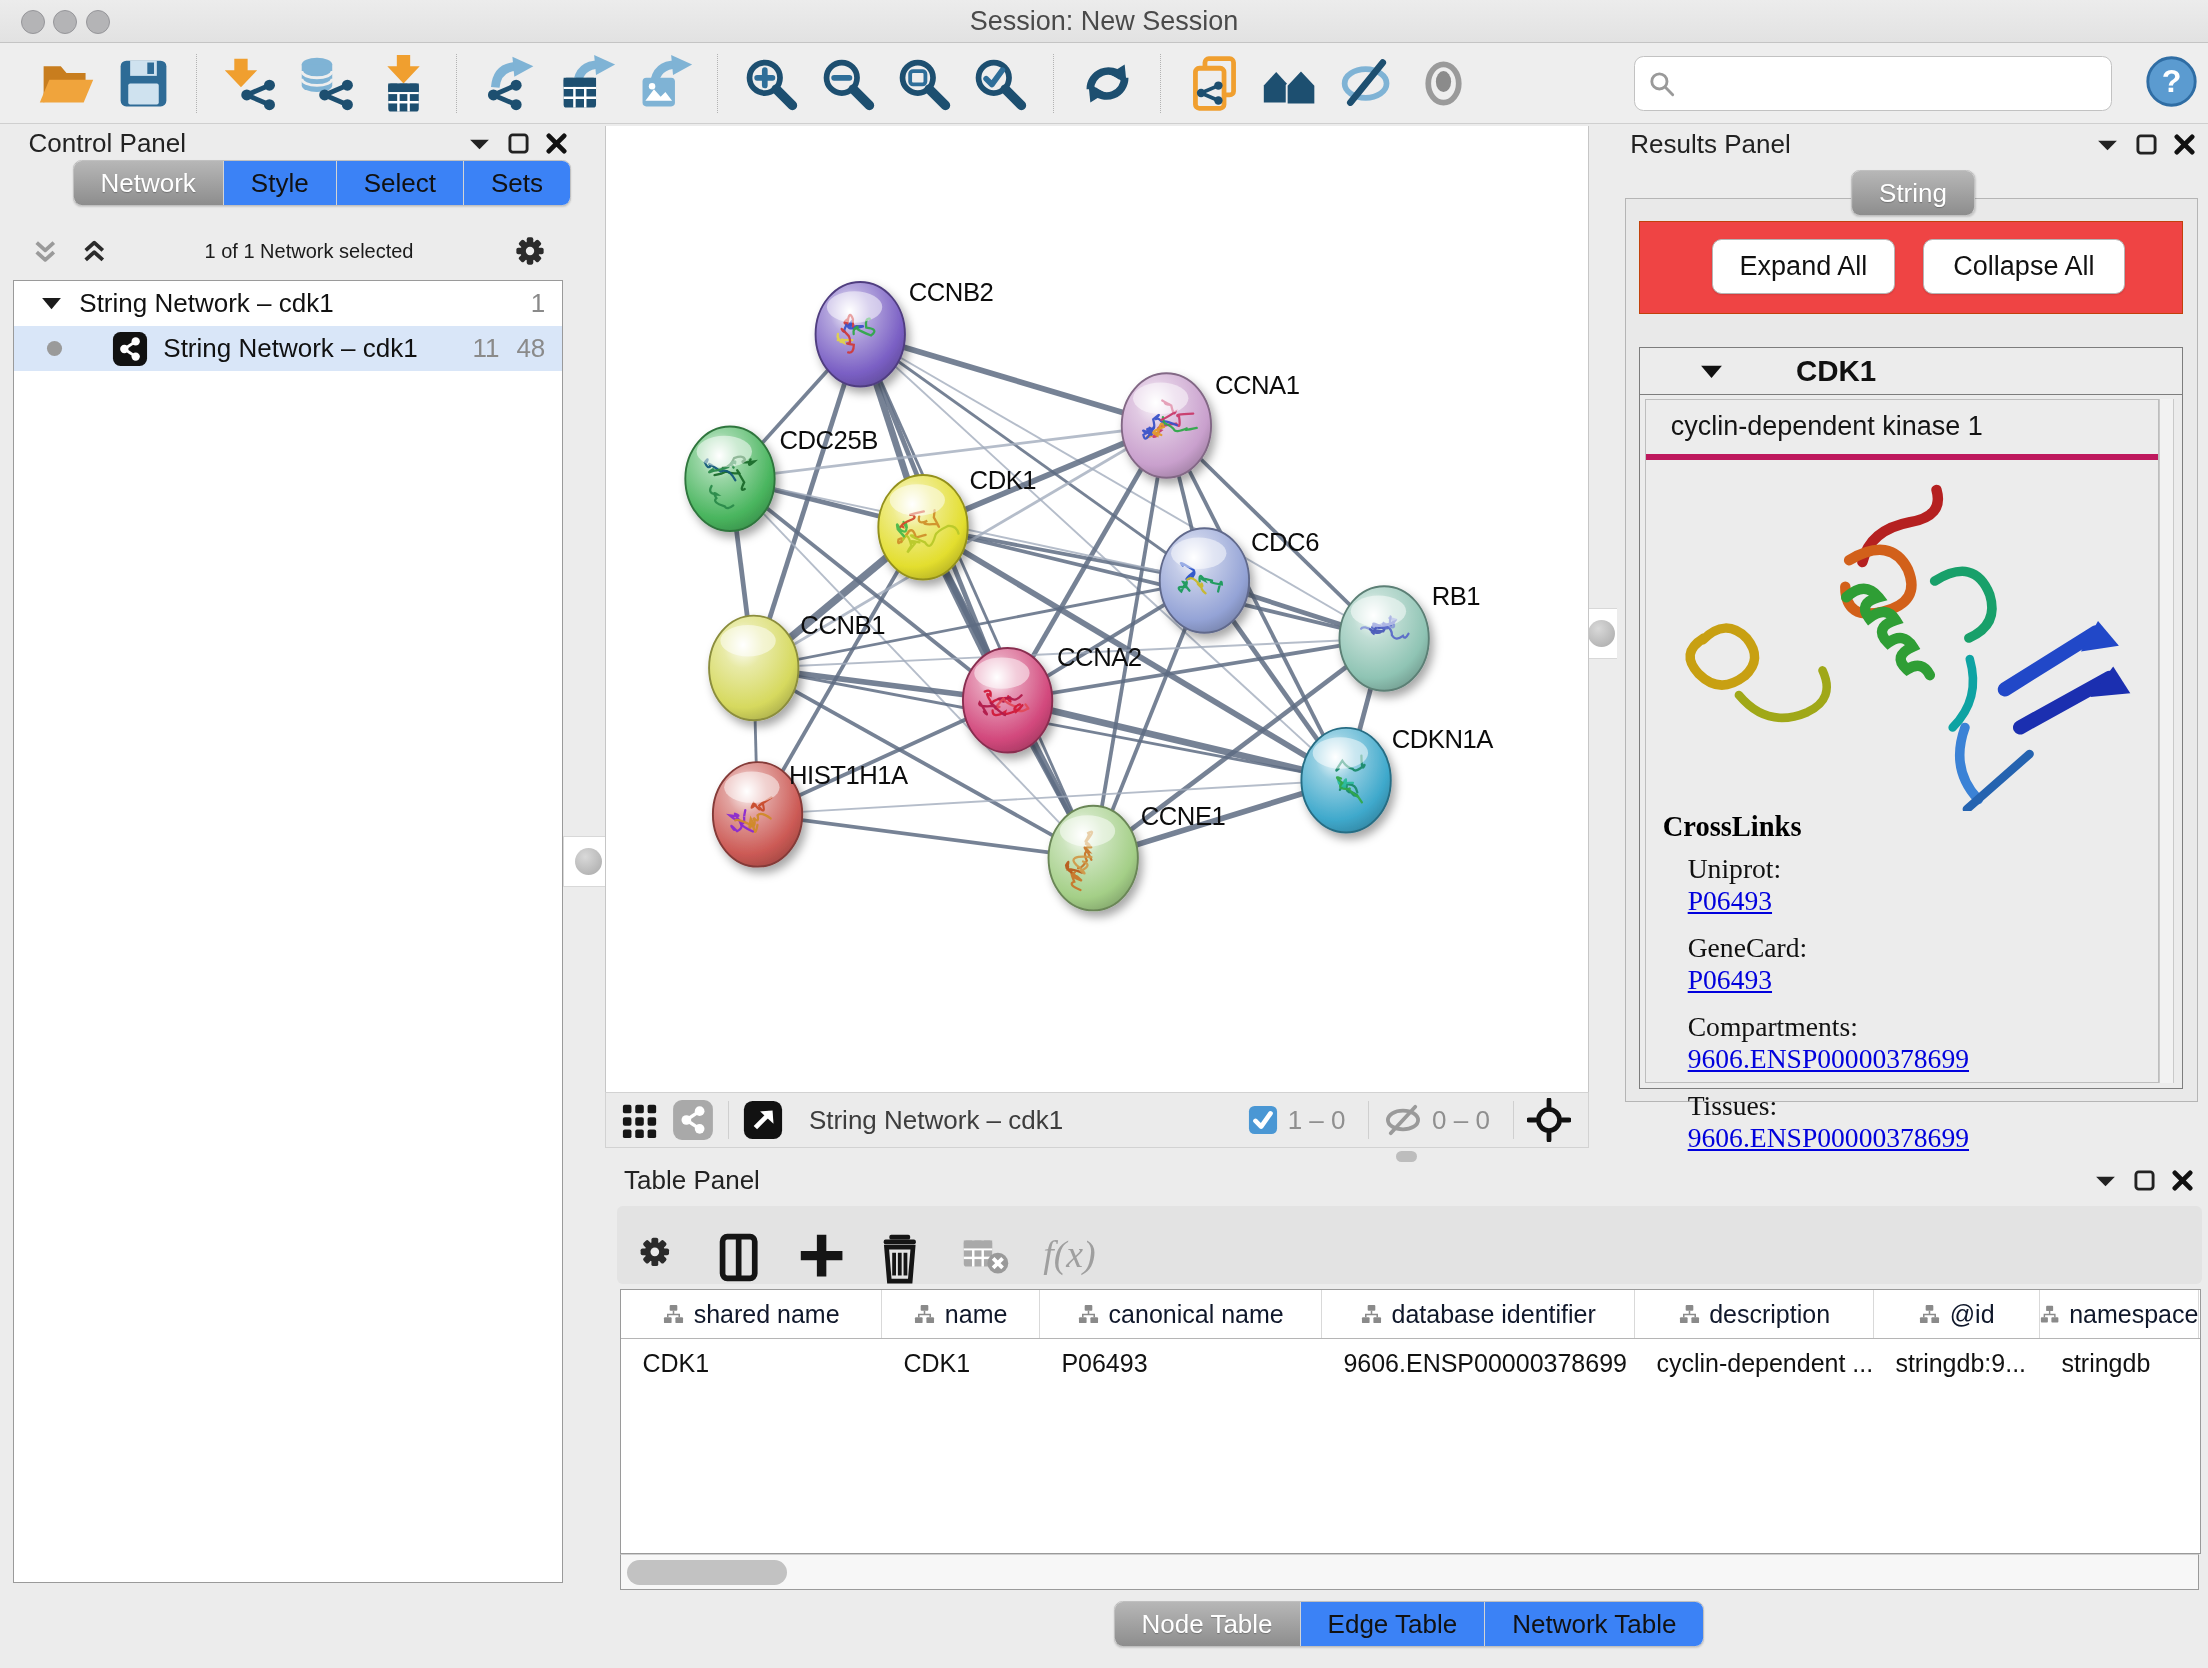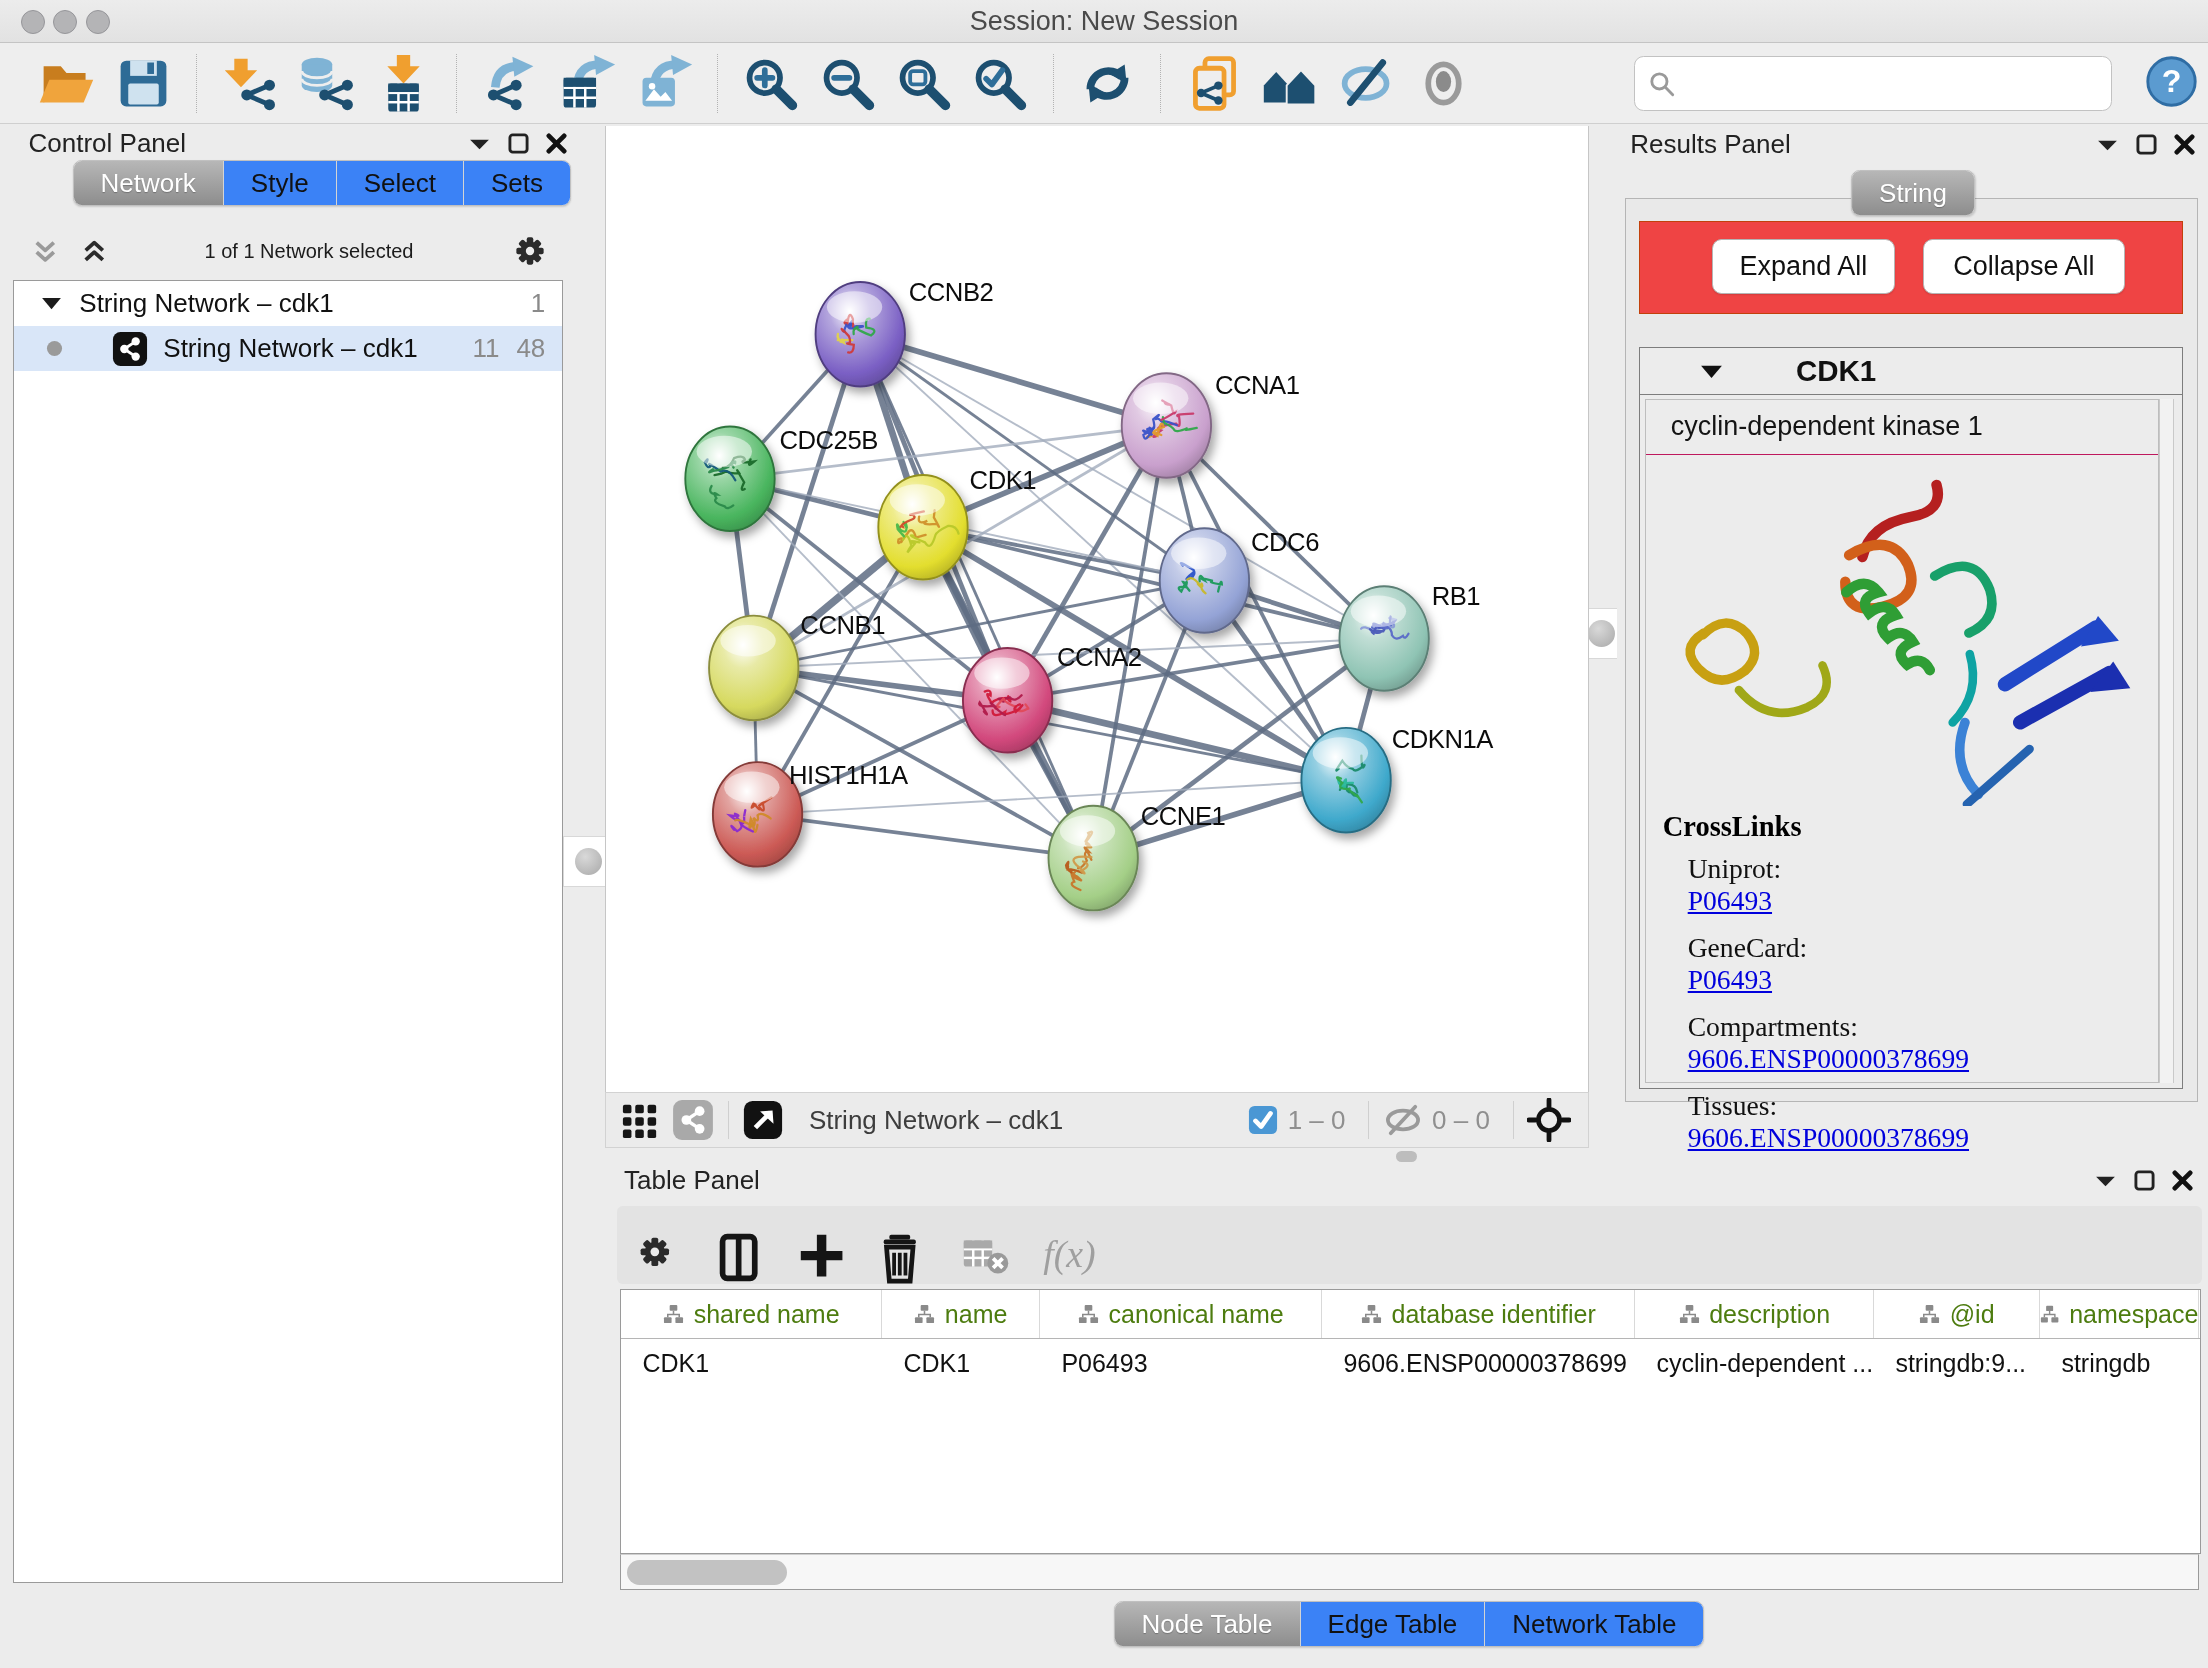--- a/index.html
+++ b/index.html
@@ -47,34 +47,34 @@
   
   #results-panel{position:absolute;left:1617px;top:126px;width:592px;height:1031px;background:#ececec;}
   #rp-tab{position:absolute;left:50%;transform:translateX(-50%);top:44px;z-index:3;}
   #rp-box{position:absolute;left:7.6px;top:72px;width:571px;height:902px;background:#e9e9e9;border:1px solid #b5b5b5;}
   #rp-expandbox{position:absolute;left:13.3px;top:22px;width:542px;height:91px;border:1px solid #c2410c;background:#ef4444;}
   .rp-btn{position:absolute;top:17px;height:53px;background:#ffffff;border:1px solid #b5b5b5;border-radius:9.5px;font-size:27px;color:#111;display:flex;align-items:center;justify-content:center;box-shadow:0 1px 1.9px rgba(0,0,0,.12);}
   #cdk-box{position:absolute;left:13.3px;top:148px;width:542px;height:740px;border:1px solid #7d7d7d;background:#ececec;}
   #cdk-head{height:46px;border-bottom:1px solid #7d7d7d;display:flex;align-items:center;}
   #cdk-title{font-size:29.5px;font-weight:bold;color:#111;margin-left:72px;}
   #cdk-inner{position:absolute;left:4.8px;top:51px;right:23px;bottom:4.8px;border:1px solid #bdbdbd;background:#ececec;}
-  #cdk-desc{font-size:27px;color:#141414;padding:11.4px 0 11.4px 25px;border-bottom:1px solid #be185d;}
+  #cdk-desc{font-size:27px;color:#141414;padding:11.4px 0 11.4px 25px;border-bottom:6px solid #be185d;}
   #crosslinks{position:absolute;left:0px;top:411px;width:100%;font-family:"Liberation Serif",serif;}
   #crosslinks-title{font-size:28.5px;font-weight:bold;color:#000;margin:0 0 9.5px 17px;}
   .cl-row{display:flex;font-size:27.6px;margin:0 0 15px 42px;flex-direction:column;}
   .cl-label{width:190px;color:#111;}
   .cl-link{color:#0000dd;text-decoration:underline;}
   #rp-scroll{position:absolute;right:7.6px;top:51px;bottom:4.8px;width:13.3px;border-left:1px solid #c9c9c9;border-right:1px solid #c9c9c9;background:#f2f2f2;}
   
   #table-panel{position:absolute;left:609px;top:1162px;width:1600px;height:455px;background:#ececec;}
   #tp-toolbar{position:absolute;left:7.6px;top:44px;width:1585px;height:78px;background:#e3e3e3;border-radius:5.7px;display:flex;align-items:flex-end;padding-left:17px;box-sizing:border-box;}
   .tp-icon{margin-right:28.5px;display:flex;align-items:center;}
   #tp-table{position:absolute;left:11.4px;top:127px;width:1579px;height:263px;background:#ffffff;border:1px solid #9a9a9a;}
   #tp-header{display:flex;height:48px;border-bottom:1.9px solid #b5b5b5;background:#ffffff;}
-  .th{display:flex;align-items:center;font-size:25px;color:#4d7c0f;border-right:1px solid #d9d9d9;box-sizing:border-box;justify-content:center;gap:9.5px;}
+  .th{display:flex;align-items:center;font-size:25px;color:#0f172a;border-right:1px solid #d9d9d9;box-sizing:border-box;justify-content:center;gap:9.5px;}
   .tr{display:flex;height:48px;}
   .td{font-size:25px;color:#111;padding-left:21px;display:flex;align-items:center;box-sizing:border-box;white-space:nowrap;overflow:hidden;}
   #tp-hscroll{position:absolute;left:11.4px;top:392px;width:1579px;height:36px;background:#f7f7f7;border:1px solid #9a9a9a;border-top:1px solid #cfcfcf;box-sizing:border-box;}
   #tp-thumb{position:absolute;left:5.7px;top:4.8px;width:160px;height:25px;border-radius:12.4px;background:#c2c2c2;}
   #tp-tabs{position:absolute;left:0;right:0;top:439px;display:flex;justify-content:center;}
   
   #statusbar{position:absolute;left:0;top:1617px;width:2208px;height:51px;background:linear-gradient(#f4f4f4,#e3e3e3);border-top:1px solid #bdbdbd;}
   .sb-btn{position:absolute;top:3.8px;width:55px;height:42px;background:linear-gradient(#fdfdfd,#efefef);border:1.9px solid #a2a2a2;display:flex;align-items:center;justify-content:center;box-sizing:border-box;}
   #memory-btn{position:absolute;right:21px;top:1.9px;width:141px;height:42px;background:#f7f7f7;border:1.9px solid #a2a2a2;display:flex;align-items:center;justify-content:center;gap:11.4px;font-size:26px;color:#111;box-sizing:border-box;}
   #memory-dot{width:25px;height:25px;border-radius:50%;background:#1f9638;}

